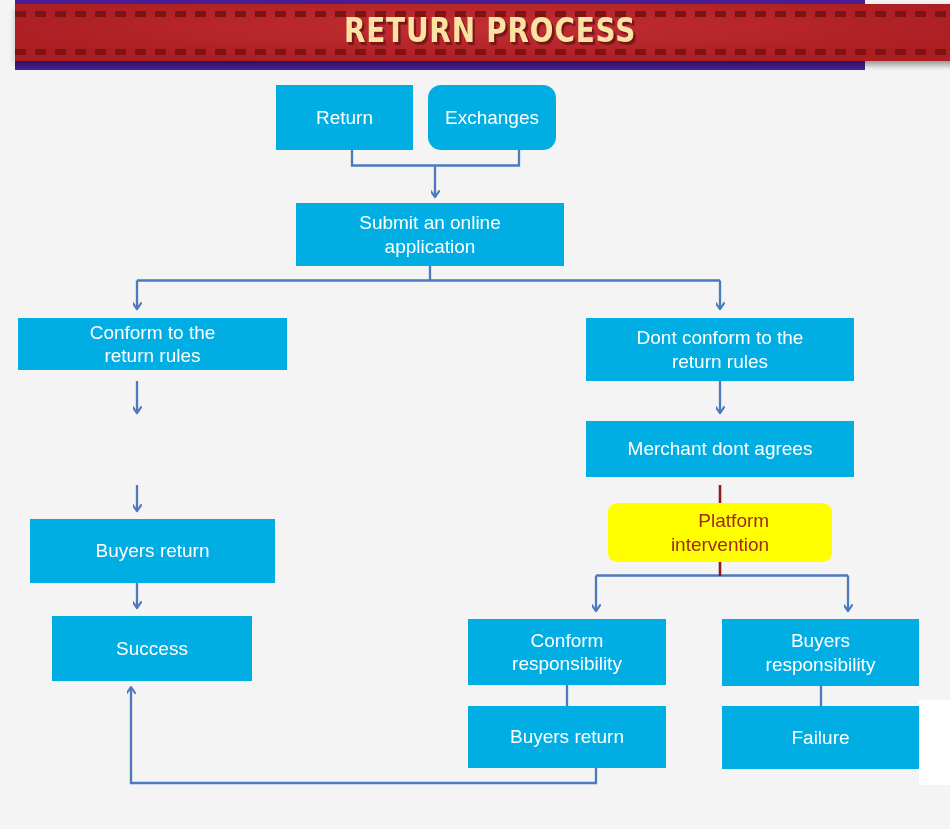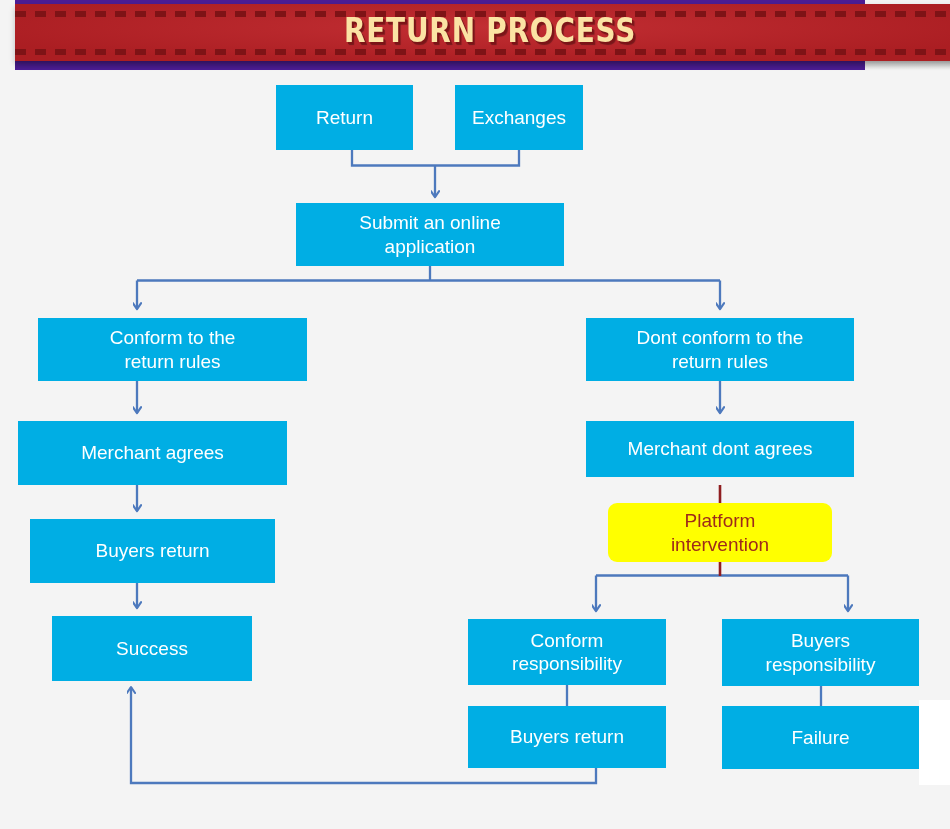--- a/index.html
+++ b/index.html
@@ -167,40 +167,39 @@
         <path d="M596,698 L596,713 L131,713 L131,617" marker-end="url(#arrow-up)"></path>
       </g>
 
       <g stroke="#8f1d20" stroke-width="2.6" fill="none">
         <path d="M720,415 L720,506"></path>
       </g>
     </svg>
 
     <div class="node" style="left:276px; top:15px;  width:137px; height:65px;">Return</div>
 
-    <div class="node" style="left:455px; top:15px;  width:128px; height:65px;">Exchanges</div>
+    <div class="node" style="left:428px; top:15px;  width:128px; height:65px;border-radius:13px;">Exchanges</div>
 
     <div class="node" style="left:296px; top:133px; width:268px; height:63px;">Submit an online
 application</div>
 
-    <div class="node" style="left:18px;  top:248px; width:269px; height:63px;margin-left:20px;">Conform to the
+    <div class="node" style="left:18px;  top:248px; width:269px; height:52px;">Conform to the
 return rules</div>
 
-    <div class="node" style="left:18px;  top:351px; width:269px; height:64px;">Merchant agrees</div>
 
     <div class="node" style="left:30px;  top:449px; width:245px; height:64px;">Buyers return</div>
 
     <div class="node" style="left:52px;  top:546px; width:200px; height:65px;text-align:center;">Success</div>
 
     <div class="node" style="left:586px; top:248px; width:268px; height:63px;">Dont conform to the
 return rules</div>
 
     <div class="node" style="left:586px; top:351px; width:268px; height:56px;">Merchant dont agrees</div>
 
-    <div class="node yellow" style="left:608px; top:433px; width:224px; height:59px;">Platform
+    <div class="node yellow" style="left:608px; top:433px; width:224px; height:59px;text-align:right;">Platform
 intervention</div>
 
     <div class="node" style="left:468px; top:549px; width:198px; height:66px;">Conform
 responsibility</div>
 
     <div class="node" style="left:722px; top:549px; width:197px; height:67px;">Buyers
 responsibility</div>
 
     <div class="node" style="left:468px; top:636px; width:198px; height:62px;">Buyers return</div>
 

